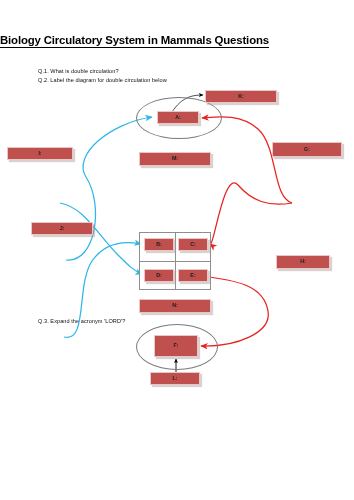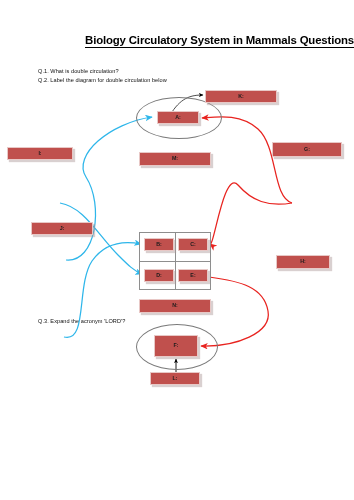--- a/index.html
+++ b/index.html
@@ -18,21 +18,21 @@
   .page {
     position: absolute;
     inset: 0;
     background: #ffffff;
   }
   .title {
     position: absolute;
     left: 0;
     top: 34px;
     width: 354px;
-    text-align: right;
+    text-align: left;
     font-size: 11.4px;
     font-weight: bold;
     letter-spacing: -0.15px;
     color: #000000;
   }
   .title span {
     border-bottom: 1.3px solid #000;
     padding-bottom: 1px;
   }
   .qline {

